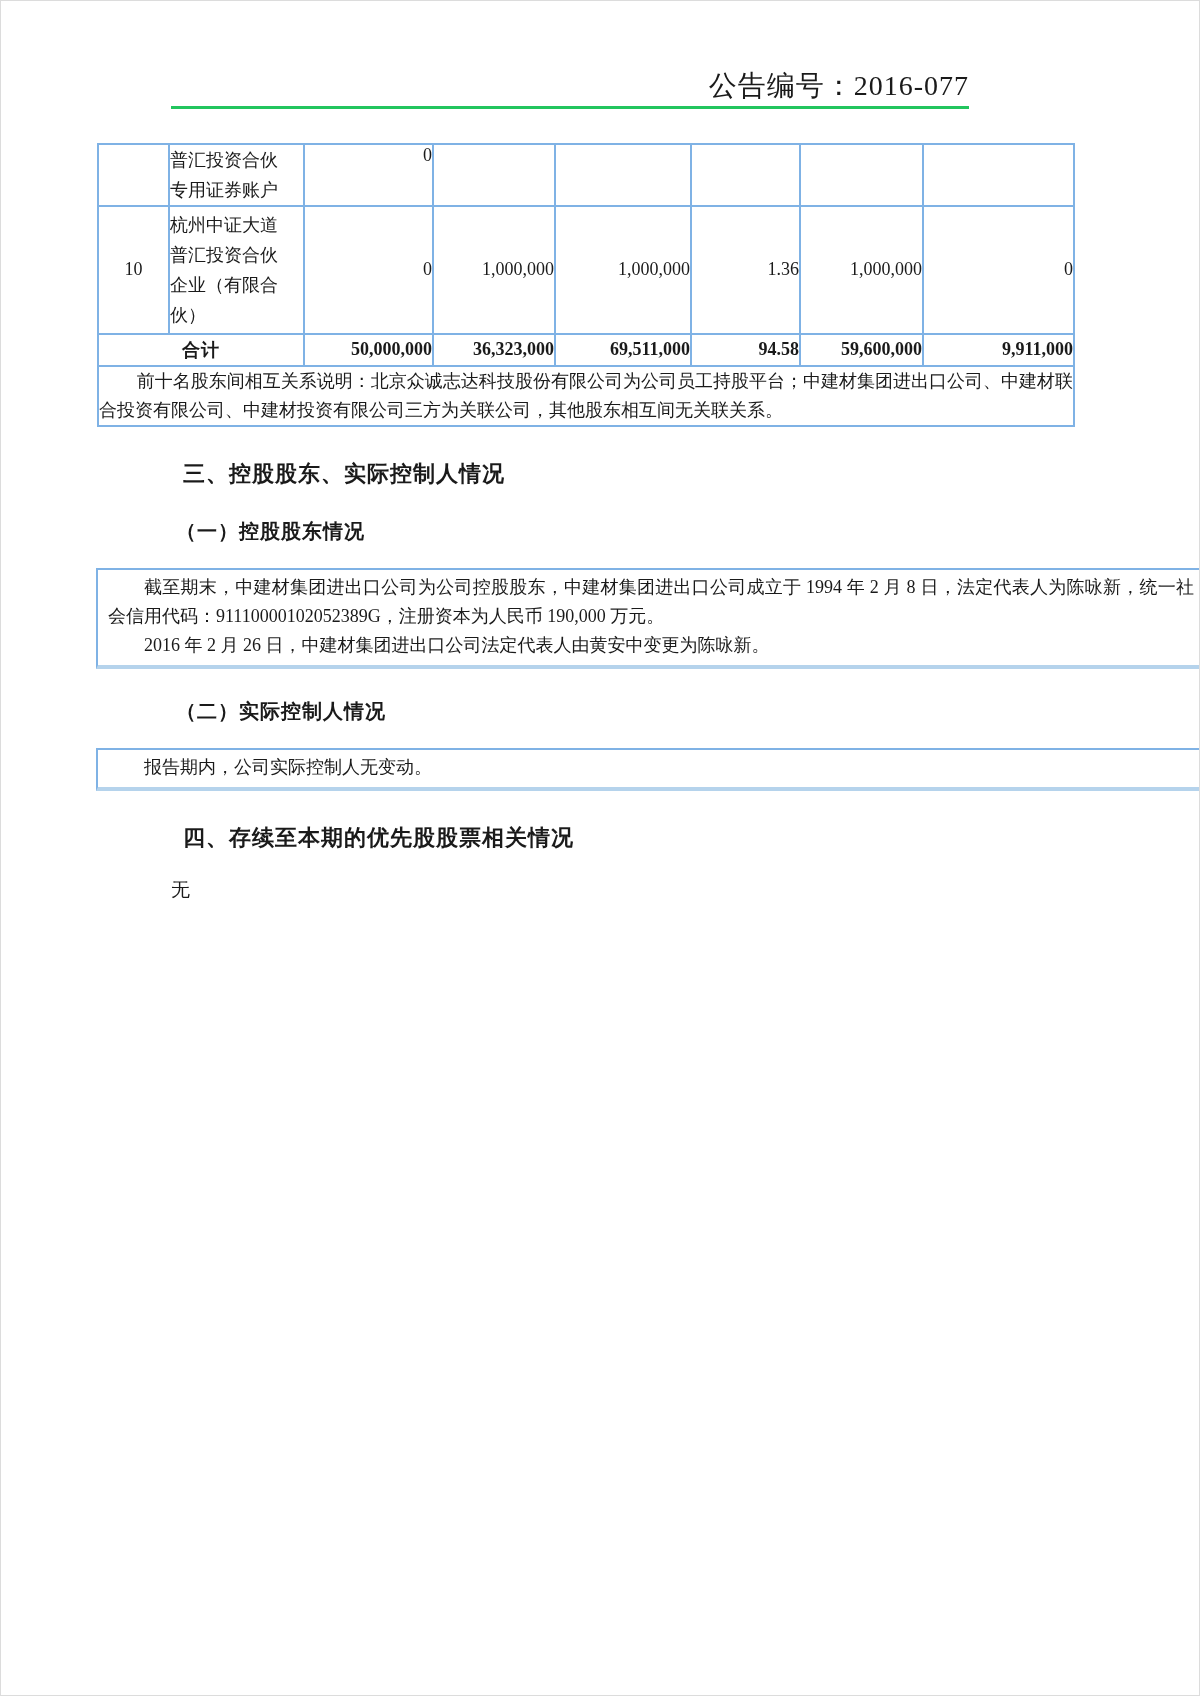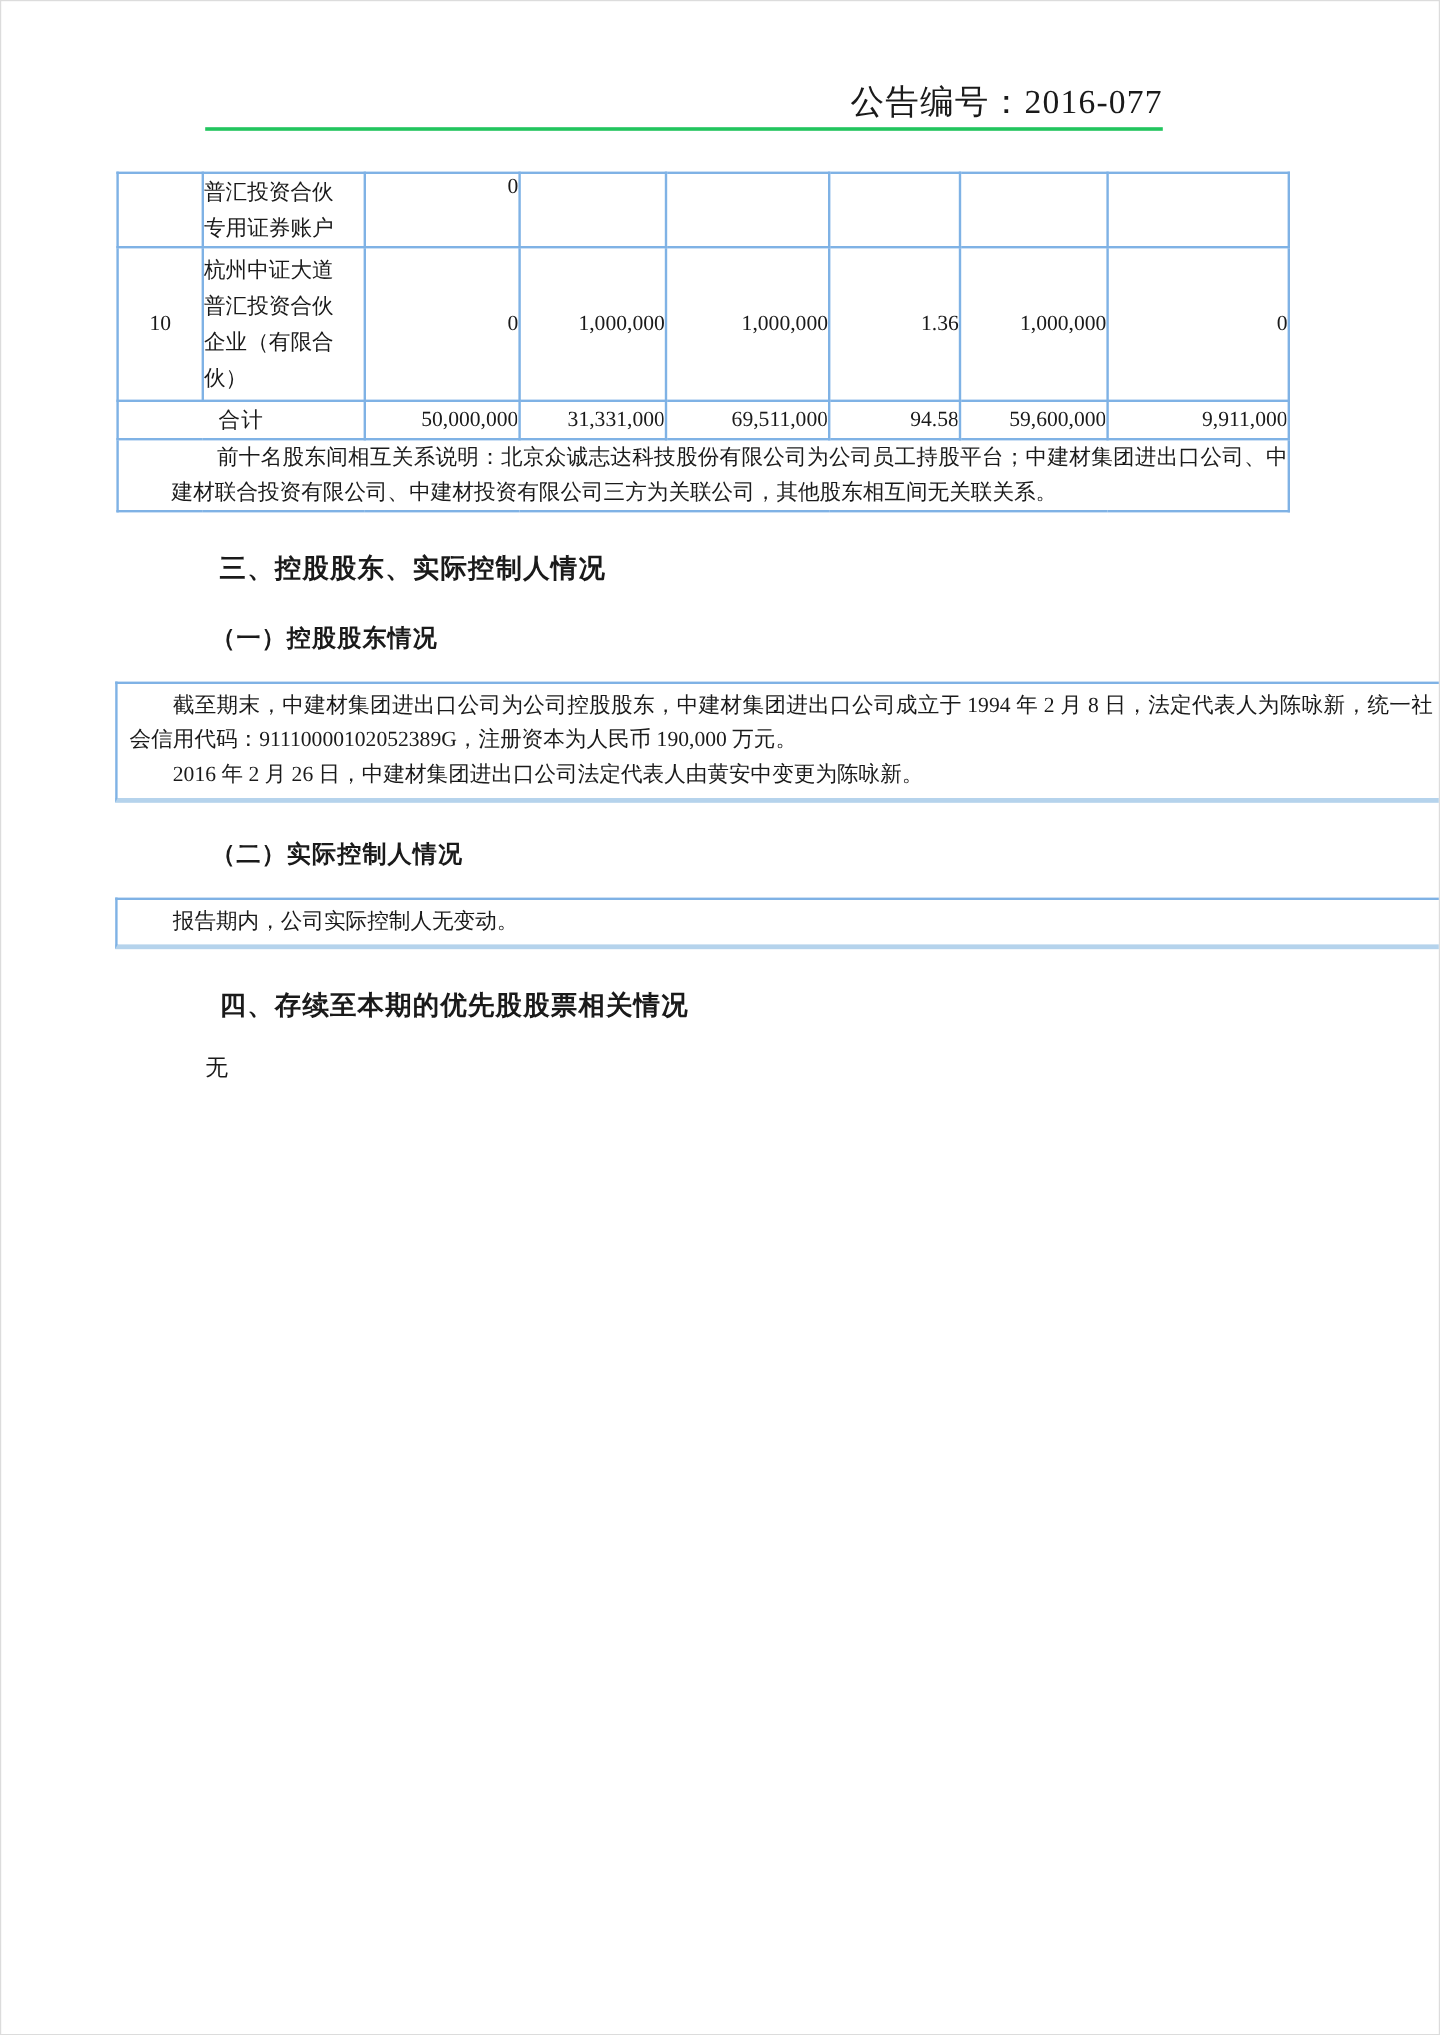--- a/index.html
+++ b/index.html
@@ -21,24 +21,24 @@
     margin:34px 0 0 96px;width:976px;font-size:18px;
   }
   table.sh-table td{
     border:2px solid #7FB2E5;padding:0;overflow:hidden;
   }
   .row-carry td{height:57px;vertical-align:top;padding-top:3px;}
   .row-10 td{height:126px;vertical-align:middle;}
   .c-idx{text-align:center;}
   .c-name{text-align:left;padding-left:13px;line-height:30px;}
   .c-num{text-align:right;padding-right:11px;}
-  .row-total td{height:30px;font-weight:normal;vertical-align:middle;border-radius:15px;}
+  .row-total td{height:30px;font-weight:bold;vertical-align:middle;}
   .c-total-label{text-align:center;letter-spacing:1px;}
   .c-note{padding:5px 12px 7px 12px;line-height:29px;vertical-align:top;}
-  .c-note p{margin:0;text-indent:2.1em;text-align:justify;padding-left:44px;}
+  .c-note p{margin:0;text-indent:2.1em;text-align:justify;}
   
   .h-major{
     font-family:"Liberation Sans","DejaVu Sans",sans-serif;
     font-weight:bold;font-size:22px;margin:32px 0 0 182px;letter-spacing:1px;
   }
   .h-sub{
     font-family:"Liberation Sans","DejaVu Sans",sans-serif;
     font-weight:bold;font-size:20px;margin:29px 0 0 175px;letter-spacing:1px;
   }
   
@@ -95,21 +95,21 @@
         <td class="c-num">0</td>
         <td class="c-num">1,000,000</td>
         <td class="c-num">1,000,000</td>
         <td class="c-num">1.36</td>
         <td class="c-num">1,000,000</td>
         <td class="c-num">0</td>
       </tr>
       <tr class="row-total">
         <td class="c-total-label" colspan="2">合计</td>
         <td class="c-num">50,000,000</td>
-        <td class="c-num">31,331,000</td>
+        <td class="c-num">36,323,000</td>
         <td class="c-num">69,511,000</td>
         <td class="c-num">94.58</td>
         <td class="c-num">59,600,000</td>
         <td class="c-num">9,911,000</td>
       </tr>
       <tr>
         <td class="c-note" colspan="8">
           <p>前十名股东间相互关系说明：北京众诚志达科技股份有限公司为公司员工持股平台；中建材集团进出口公司、中建材联合投资有限公司、中建材投资有限公司三方为关联公司，其他股东相互间无关联关系。</p>
         </td>
       </tr>

